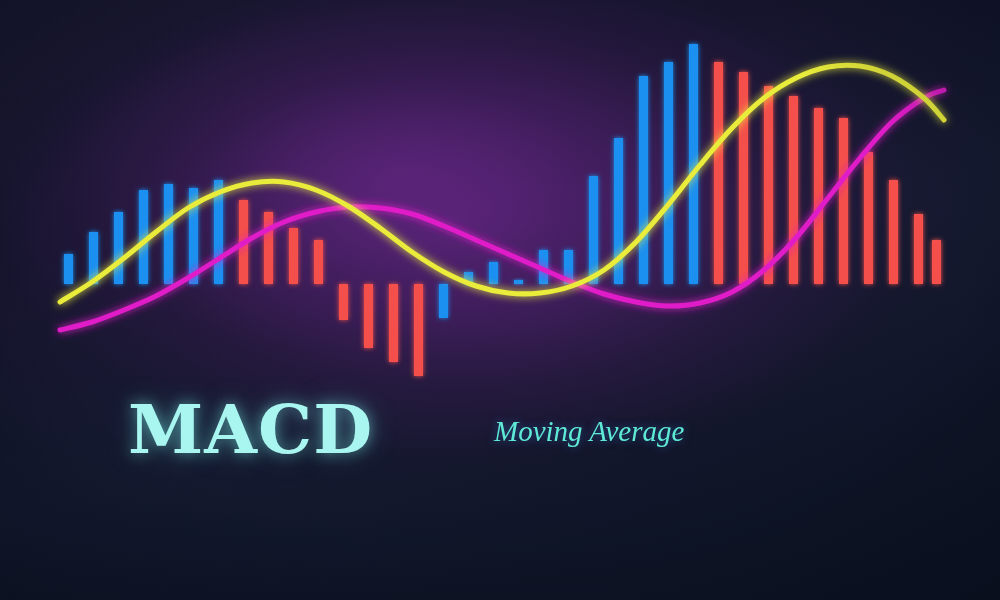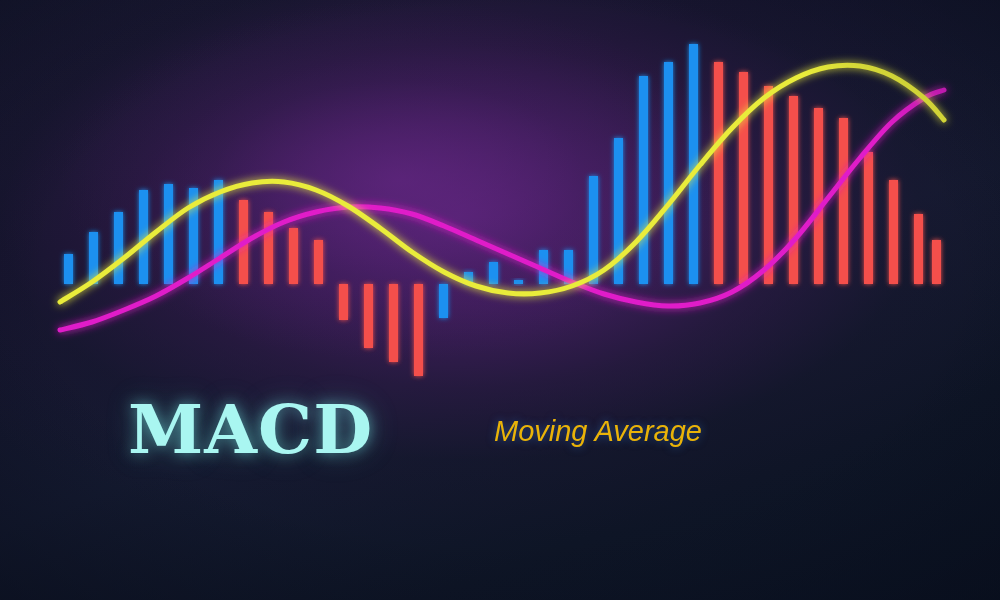--- a/index.html
+++ b/index.html
@@ -73,26 +73,26 @@
     color: #a9f6f1;
     text-shadow: 0 0 14px rgba(120, 235, 230, 0.55),
                  0 0 30px rgba(90, 210, 210, 0.30);
     line-height: 1;
     margin-top: 7px;
   }
   #macd-subtitle {
     position: absolute;
     left: 494px;
     top: 414px;
-    font-family: Liberation Sans, sans-serif;
+    font-family: Liberation Serif, serif;
     font-style: italic;
     font-weight: 500;
     font-size: 29px;
     line-height: 1.22;
-    color: #eab308;
+    color: #5eead4;
     text-shadow: 0 0 9px rgba(50, 130, 220, 0.55);
   }
   #macd-subtitle div { white-space: nowrap; }
 </style>
 </head>
 <body>
 
 <div id="macd-banner">
 
   <div class="bg-base"></div>

